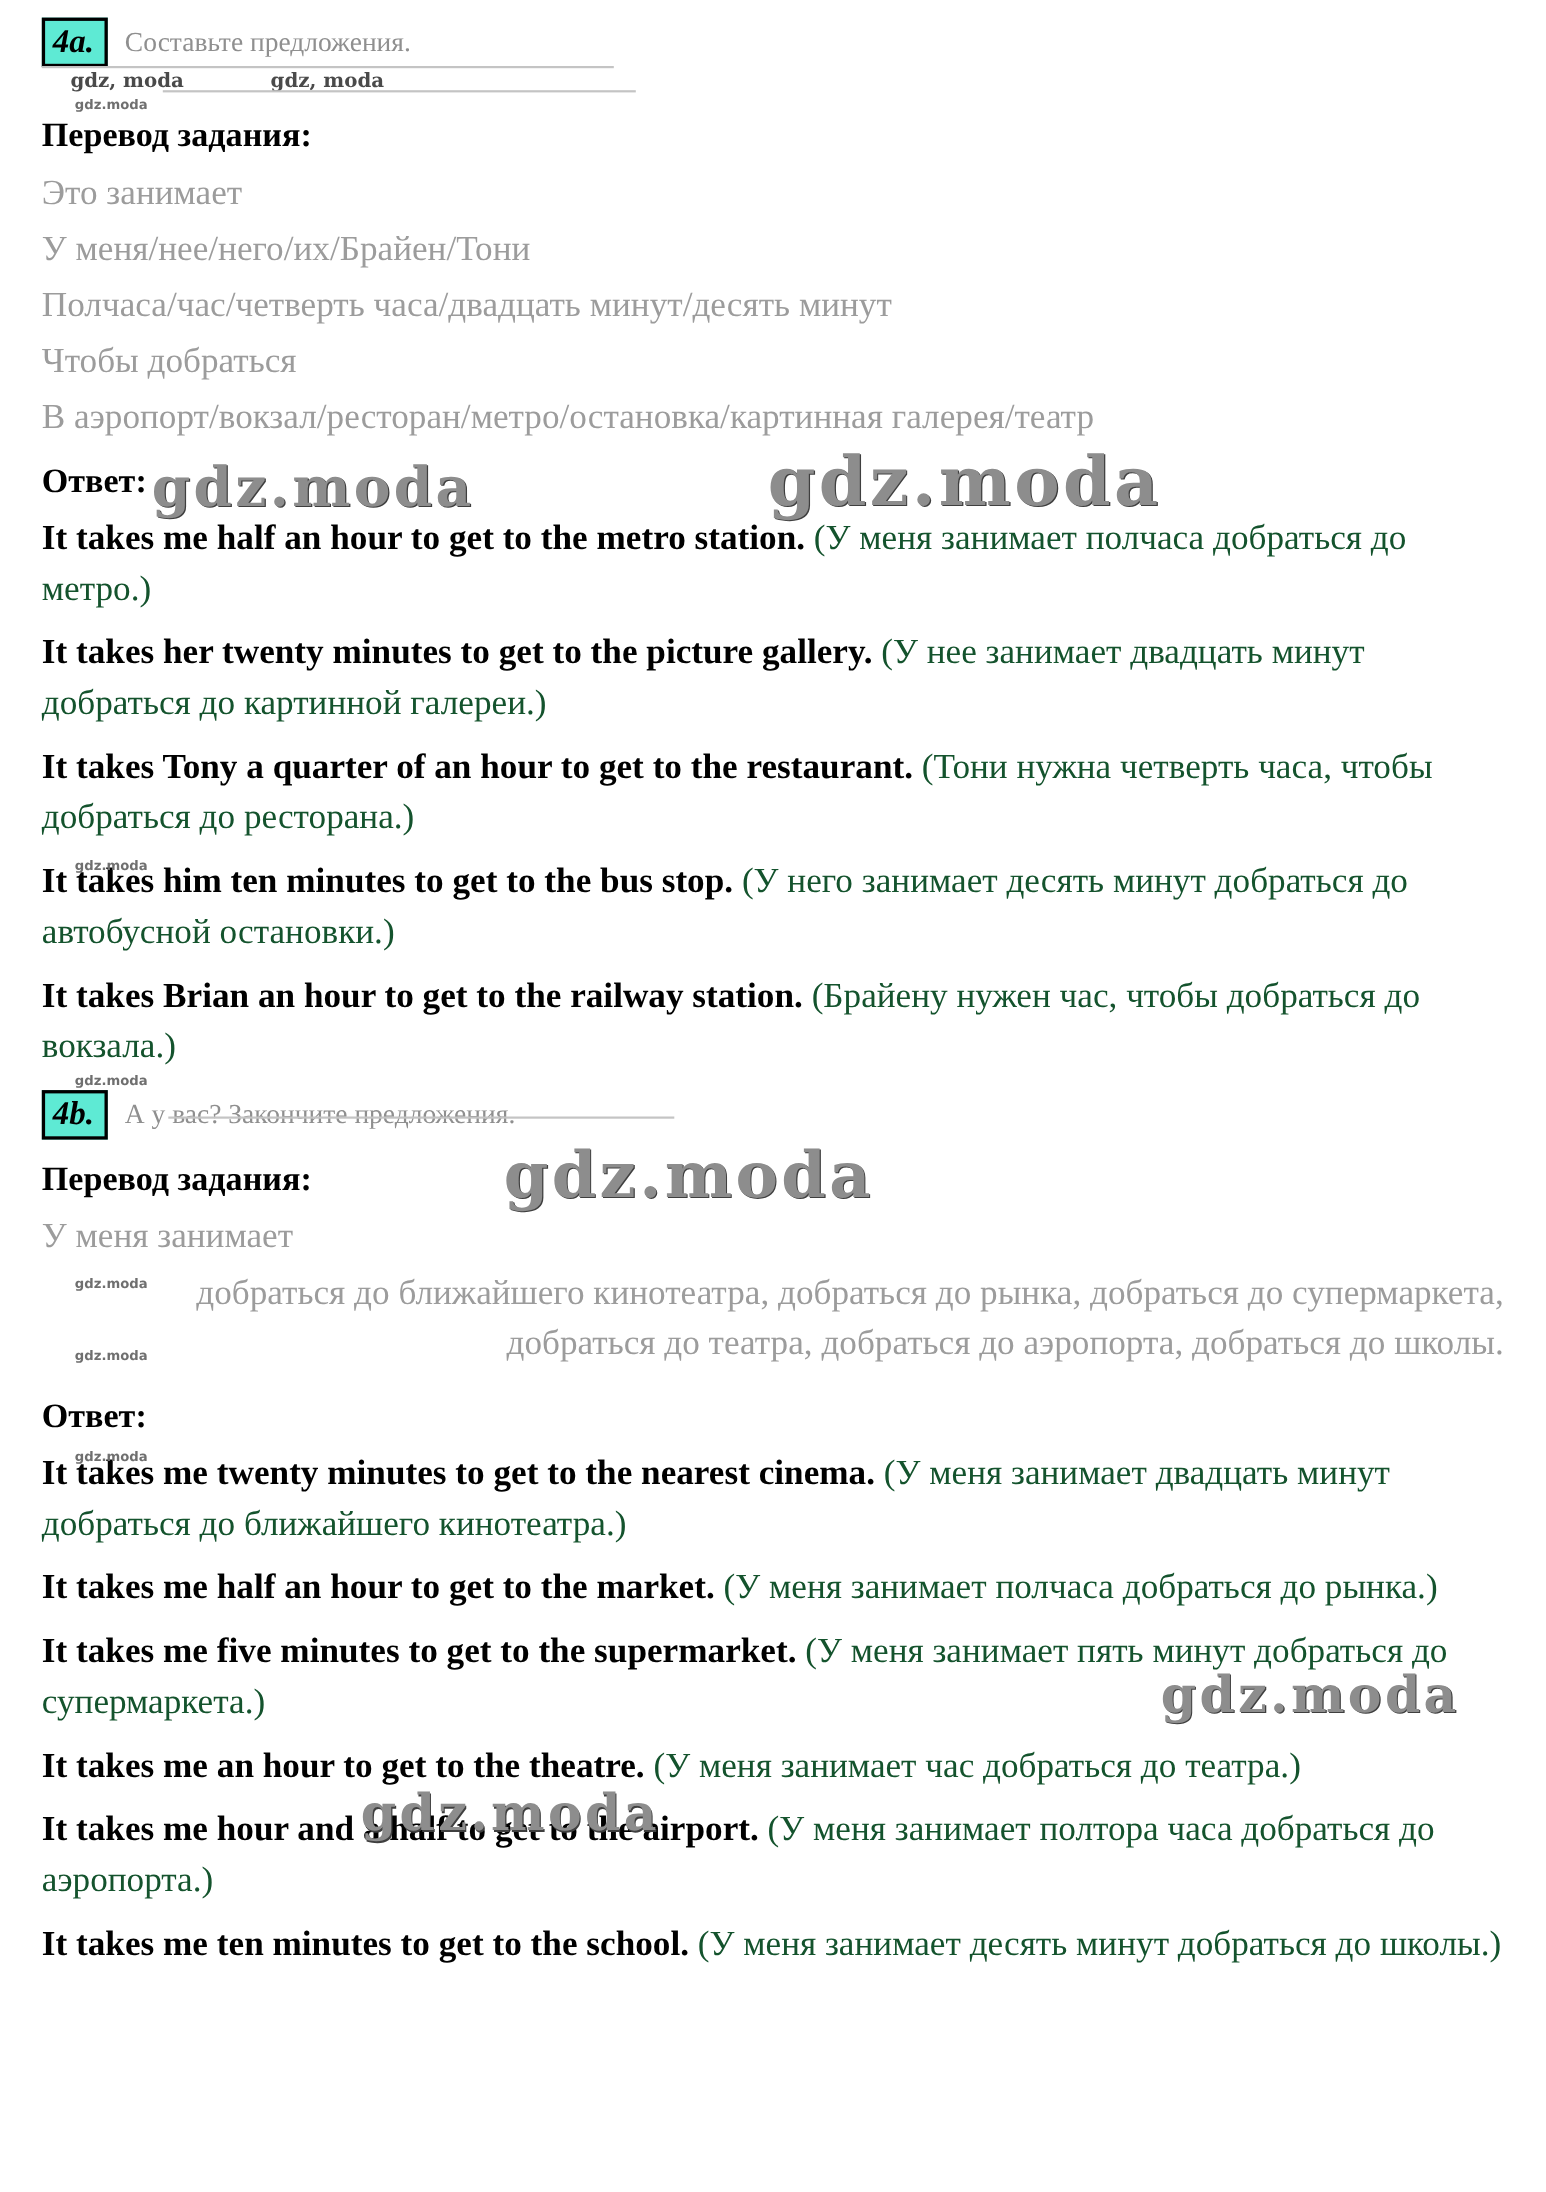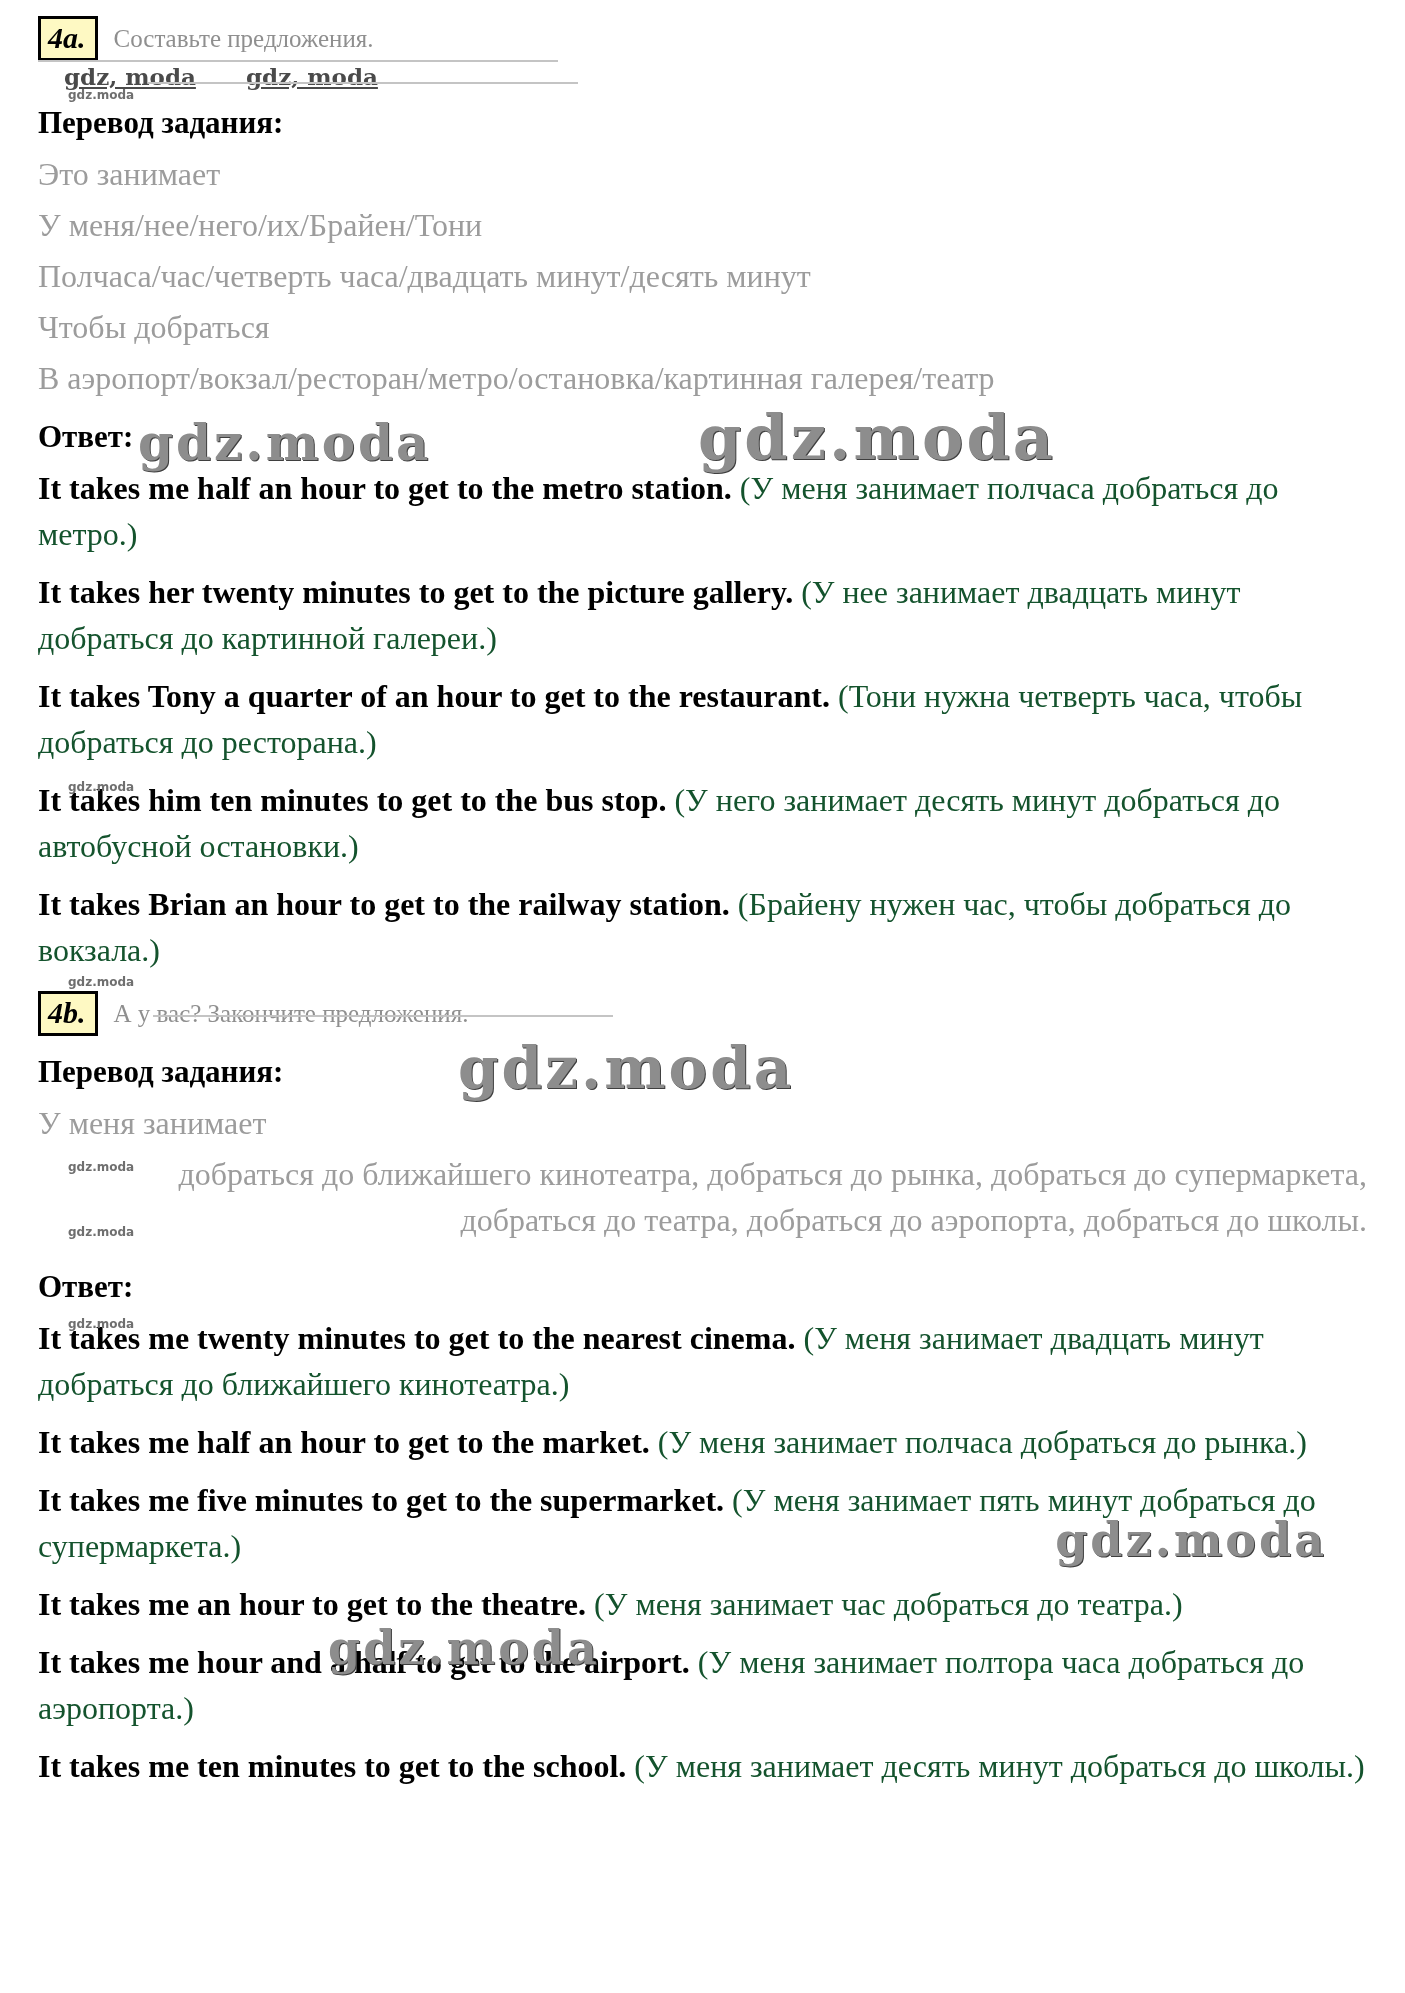--- a/index.html
+++ b/index.html
@@ -6,38 +6,38 @@
   .page {
     width:1405px; height:1993px; margin:0 auto; background:#ffffff;
     position:relative; box-sizing:border-box; padding:16px 38px 20px 38px;
     font-family:"Liberation Serif", serif; color:#000;
     overflow:hidden;
   }
   .task-header { display:flex; align-items:center; gap:16px; position:relative; margin:0 0 2px 0; }
   .task-box {
     display:inline-block; border:3px solid #000; padding:0 9px 1px 7px;
     font-weight:bold; font-style:italic; font-size:30px; line-height:38px;
-    font-family:"Liberation Serif", serif; color:#000; background:#fef9c3;
+    font-family:"Liberation Serif", serif; color:#000; background:#5eead4;
   }
   .task-title { font-size:25px; color:#8f8f8f; }
   .heading { font-weight:bold; font-size:31px; margin:18px 0 10px 0; position:relative; color:#000; }
   p { font-size:32px; line-height:46px; margin:0 0 6px 0; }
   .gray-line { color:#9c9c9c; margin:0 0 5px 0; }
   .answer { position:relative; margin:0 0 12px 0; }
   .answer .en { color:#000;font-weight:bold; }
   .answer .ru { color:#14532d;margin-top:48px; }
   .wm {
     position:absolute; font-family:"DejaVu Serif", serif; font-weight:bold;
     color:#8d8d8d; text-shadow:1px 1px 0 #3f3f3f; letter-spacing:3px;
     white-space:nowrap; pointer-events:none; z-index:3;
   }
   .wm-small-row { position:relative; height:24px; margin:0 0 2px 0; }
   .wm-small {
     position:absolute; font-family:"DejaVu Serif", serif; font-weight:bold;
-    font-size:23px; color:#4a4a4a; white-space:nowrap; pointer-events:none;text-decoration:underline;
+    font-size:18px; color:#4a4a4a; white-space:nowrap; pointer-events:none;
   }
   .wm-tiny {
     position:absolute; font-family:"DejaVu Sans", sans-serif; font-weight:bold;
     font-size:12px; color:#6f6f6f; text-shadow:none; letter-spacing:0;
     white-space:nowrap; pointer-events:none; z-index:3;
   }
   .artifact-line { position:absolute; height:2px; background:#c4c4c4; pointer-events:none; z-index:2; }
   .section { position:relative; }
 </style>
 </head>

